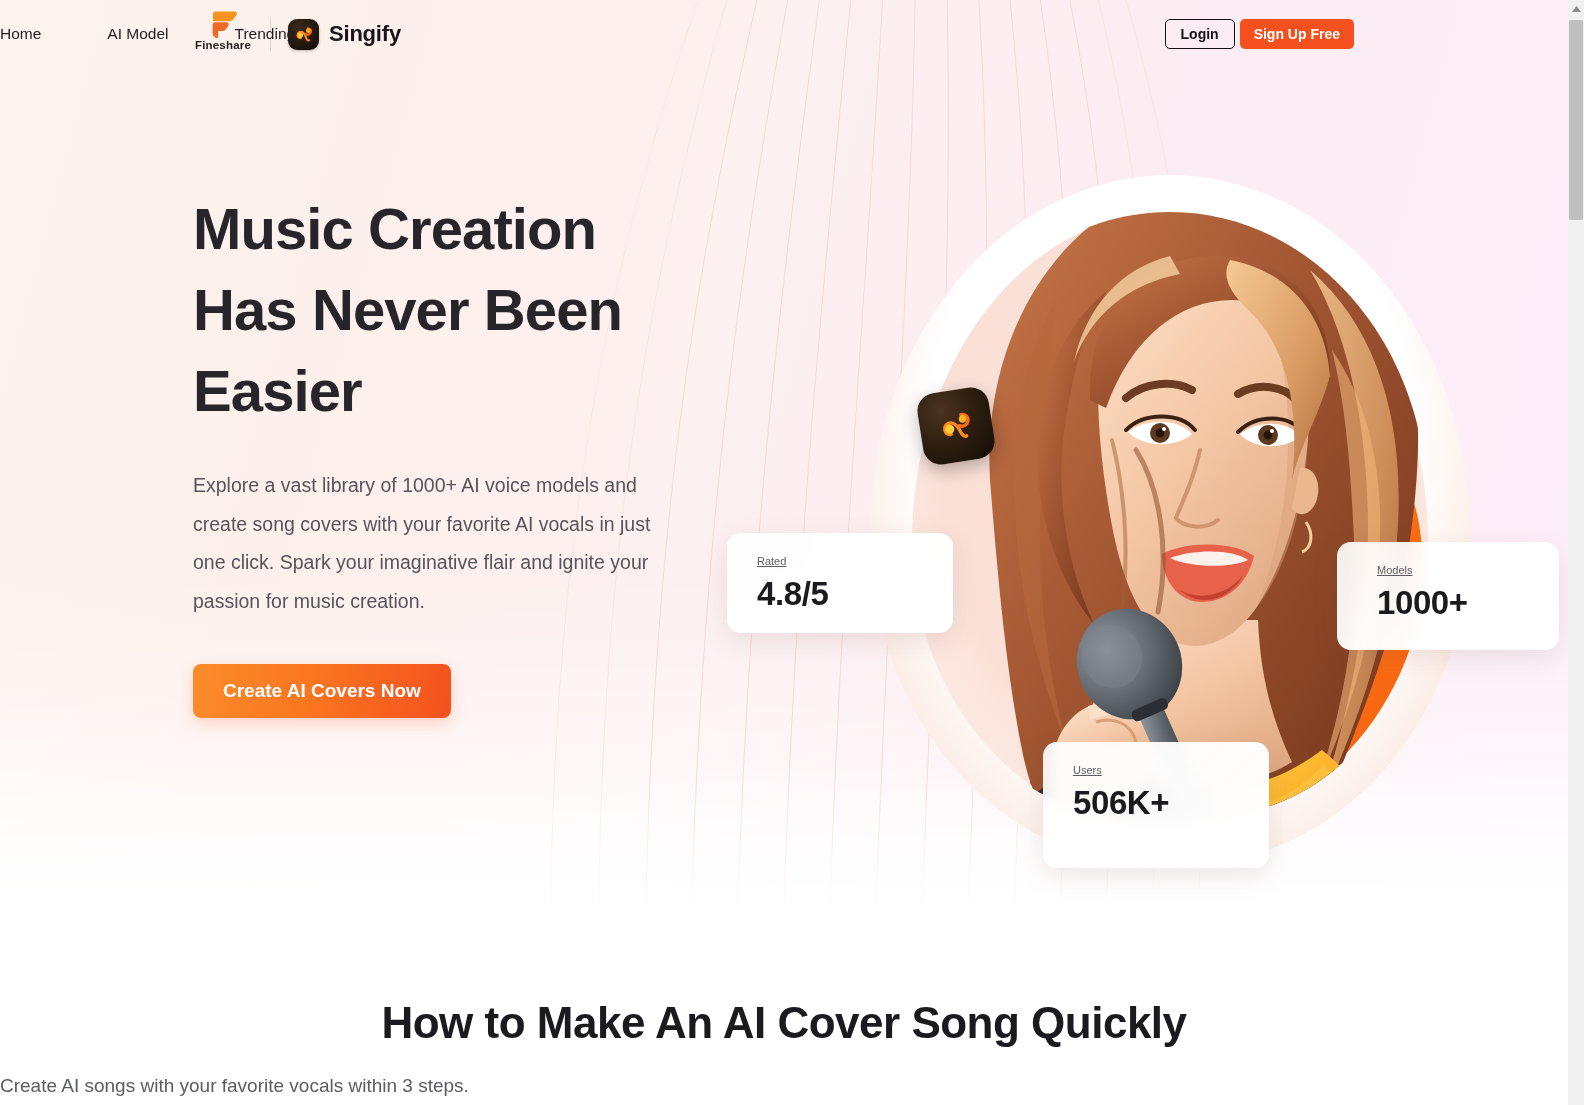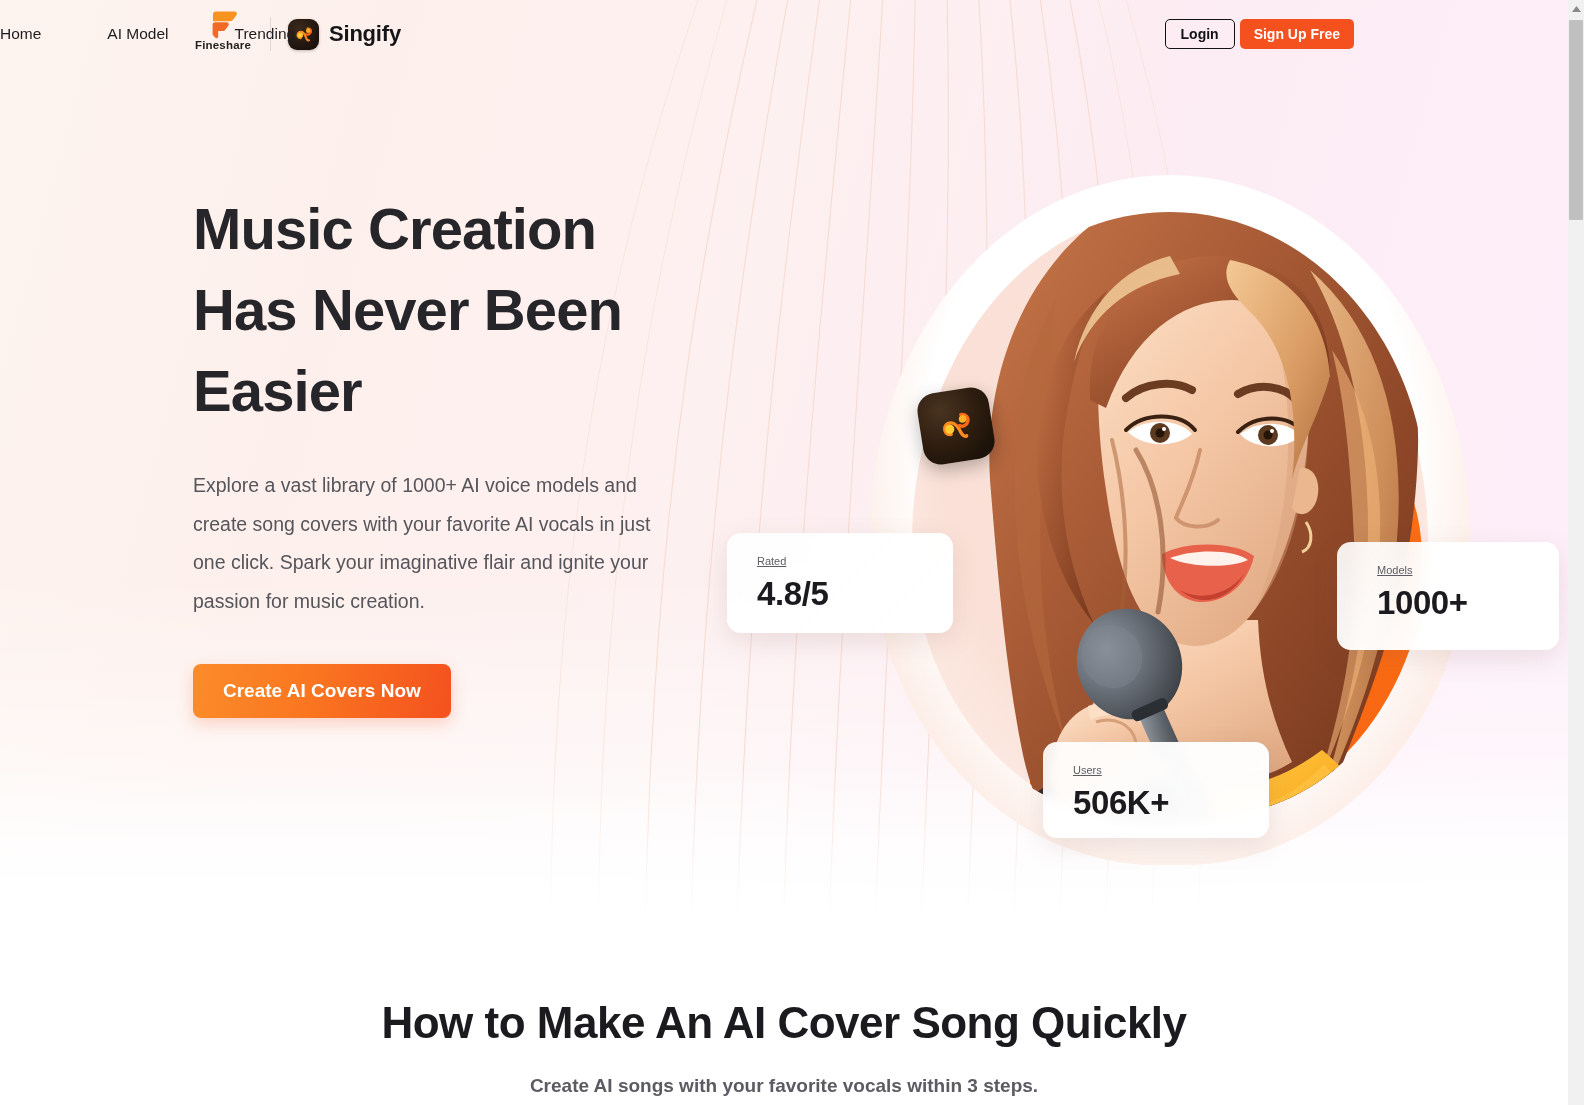--- a/index.html
+++ b/index.html
@@ -127,31 +127,31 @@
     border-radius:14px;
     background:linear-gradient(135deg, rgba(255,255,255,0.90) 0%, rgba(255,255,255,0.97) 45%, rgba(255,255,255,0.99) 100%);
     backdrop-filter:blur(6px);
     box-shadow:0 8px 26px rgba(120,80,70,0.13);
     padding:17px 24px 19px 30px;
   }
   .stat-label { font-size:11px; color:#5c5c62; font-weight:400; line-height:22px;text-decoration:underline; }
   .stat-value { font-size:33px; color:#1b1b1f; font-weight:700; line-height:44px; letter-spacing:-0.4px; }
   #card-rated { left:727px; top:533px; width:226px; height:100px; }
   #card-models{ left:1337px; top:542px; width:222px; height:108px;padding-left:40px; }
-  #card-users { left:1043px; top:742px; width:226px; height:96px; }
+  #card-users { left:1043px; top:742px; width:226px; height:126px; }
 
   
   #howto { position:absolute; left:0; top:960px; width:1568px; height:145px; background:#ffffff; z-index:25; }
   #howto-title {
     position:absolute; left:0; top:38px; width:1568px; text-align:center;
     font-size:44px; font-weight:700; color:#1b1b1f; letter-spacing:-0.5px;
   }
   #howto-sub {
-    position:absolute; left:0; top:115px; width:1568px; text-align:center;
-    font-size:19px; color:#5b5b62; font-weight:700;
+    position:absolute; left:0; top:115px; width:1568px; text-align:left;
+    font-size:19px; color:#5b5b62; font-weight:400;
   }
 
   
   #scrollbar { position:absolute; right:0; top:0; width:16px; height:1105px; background:#f1f1f1; z-index:60; }
   #sb-up { position:absolute; left:0; top:0; width:16px; height:17px; display:flex; align-items:center; justify-content:center; }
   #sb-thumb { position:absolute; left:1px; top:20px; width:14px; height:200px; background:#c0c0c0; border-radius:1px; }
 </style>
 </head>
 <body>
 

